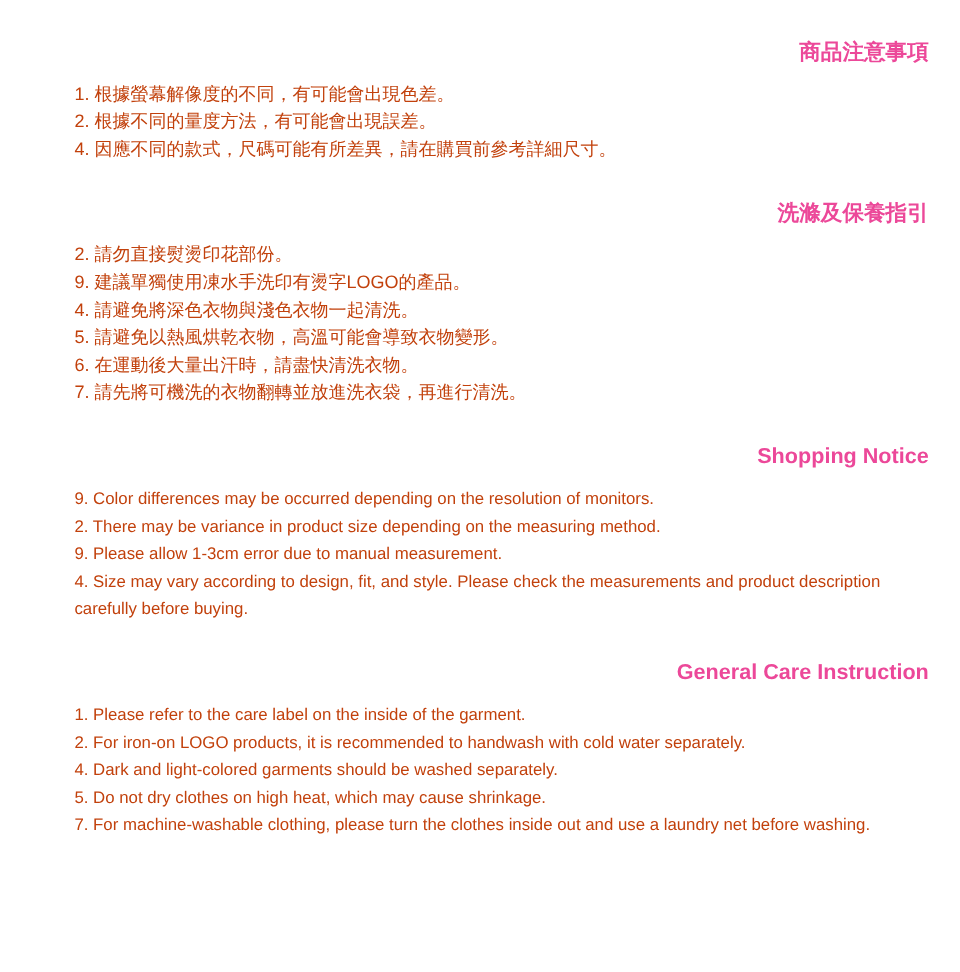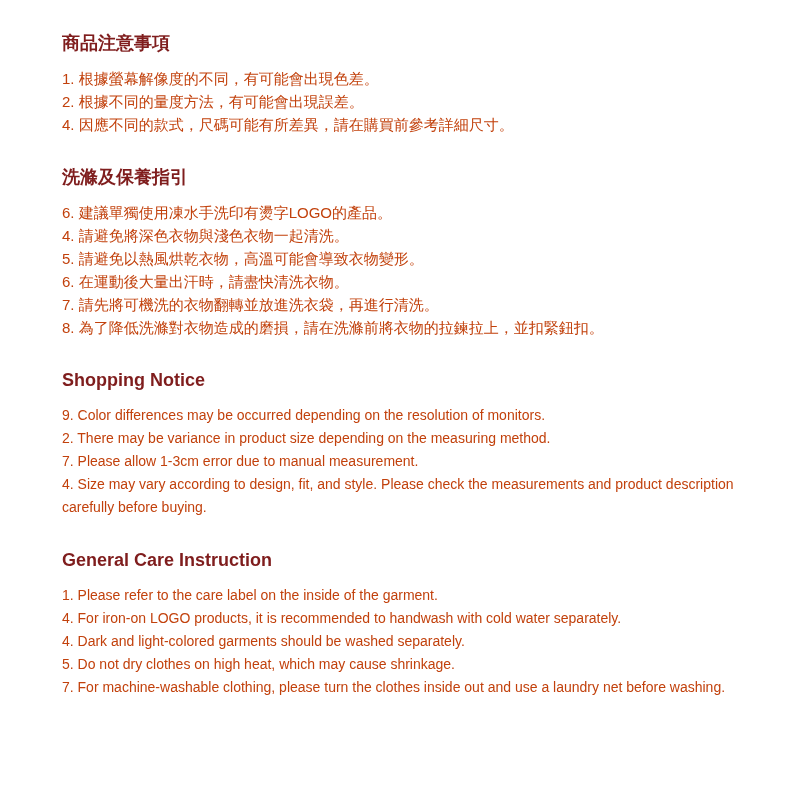--- a/index.html
+++ b/index.html
@@ -15,22 +15,23 @@
     background: #ffffff;
     padding: 30px 26px 0 62px;
     font-family: "Liberation Sans", sans-serif;
     overflow: hidden;
   }
   .section { margin: 0 0 28px 0; }
   .section-title {
     font-size: 18px;
     line-height: 26px;
     font-weight: 700;
-    color: #7f1d1d;
+    color: #ec4899;
     margin: 0 0 11px 0;
+    text-align: right;
   }
   .notice-line {
     font-size: 14px;
     line-height: 23px;
     font-weight: 400;
     color: #c2410c;
     margin: 0;
   }
   .section.zh .notice-line {
     font-size: 15px;
@@ -43,39 +44,39 @@
 
   <div class="section zh">
     <h2 class="section-title">商品注意事項</h2>
     <p class="notice-line">1. 根據螢幕解像度的不同，有可能會出現色差。</p>
     <p class="notice-line">2. 根據不同的量度方法，有可能會出現誤差。</p>
     <p class="notice-line">4. 因應不同的款式，尺碼可能有所差異，請在購買前參考詳細尺寸。</p>
   </div>
 
   <div class="section zh">
     <h2 class="section-title">洗滌及保養指引</h2>
-    <p class="notice-line">6. 建議單獨使用凍水手洗印有燙字LOGO的產品。</p>
+    <p class="notice-line">2. 請勿直接熨燙印花部份。</p>
+    <p class="notice-line">9. 建議單獨使用凍水手洗印有燙字LOGO的產品。</p>
     <p class="notice-line">4. 請避免將深色衣物與淺色衣物一起清洗。</p>
     <p class="notice-line">5. 請避免以熱風烘乾衣物，高溫可能會導致衣物變形。</p>
     <p class="notice-line">6. 在運動後大量出汗時，請盡快清洗衣物。</p>
     <p class="notice-line">7. 請先將可機洗的衣物翻轉並放進洗衣袋，再進行清洗。</p>
-    <p class="notice-line">8. 為了降低洗滌對衣物造成的磨損，請在洗滌前將衣物的拉鍊拉上，並扣緊鈕扣。</p>
   </div>
 
   <div class="section en">
     <h2 class="section-title">Shopping Notice</h2>
     <p class="notice-line">9. Color differences may be occurred depending on the resolution of monitors.</p>
     <p class="notice-line">2. There may be variance in product size depending on the measuring method.</p>
-    <p class="notice-line">7. Please allow 1-3cm error due to manual measurement.</p>
+    <p class="notice-line">9. Please allow 1-3cm error due to manual measurement.</p>
     <p class="notice-line">4. Size may vary according to design, fit, and style. Please check the measurements and product description carefully before buying.</p>
   </div>
 
   <div class="section en">
     <h2 class="section-title">General Care Instruction</h2>
     <p class="notice-line">1. Please refer to the care label on the inside of the garment.</p>
-    <p class="notice-line">4. For iron-on LOGO products, it is recommended to handwash with cold water separately.</p>
+    <p class="notice-line">2. For iron-on LOGO products, it is recommended to handwash with cold water separately.</p>
     <p class="notice-line">4. Dark and light-colored garments should be washed separately.</p>
     <p class="notice-line">5. Do not dry clothes on high heat, which may cause shrinkage.</p>
     <p class="notice-line">7. For machine-washable clothing, please turn the clothes inside out and use a laundry net before washing.</p>
 
   </div>
 
 </div>
 
 </body></html>

